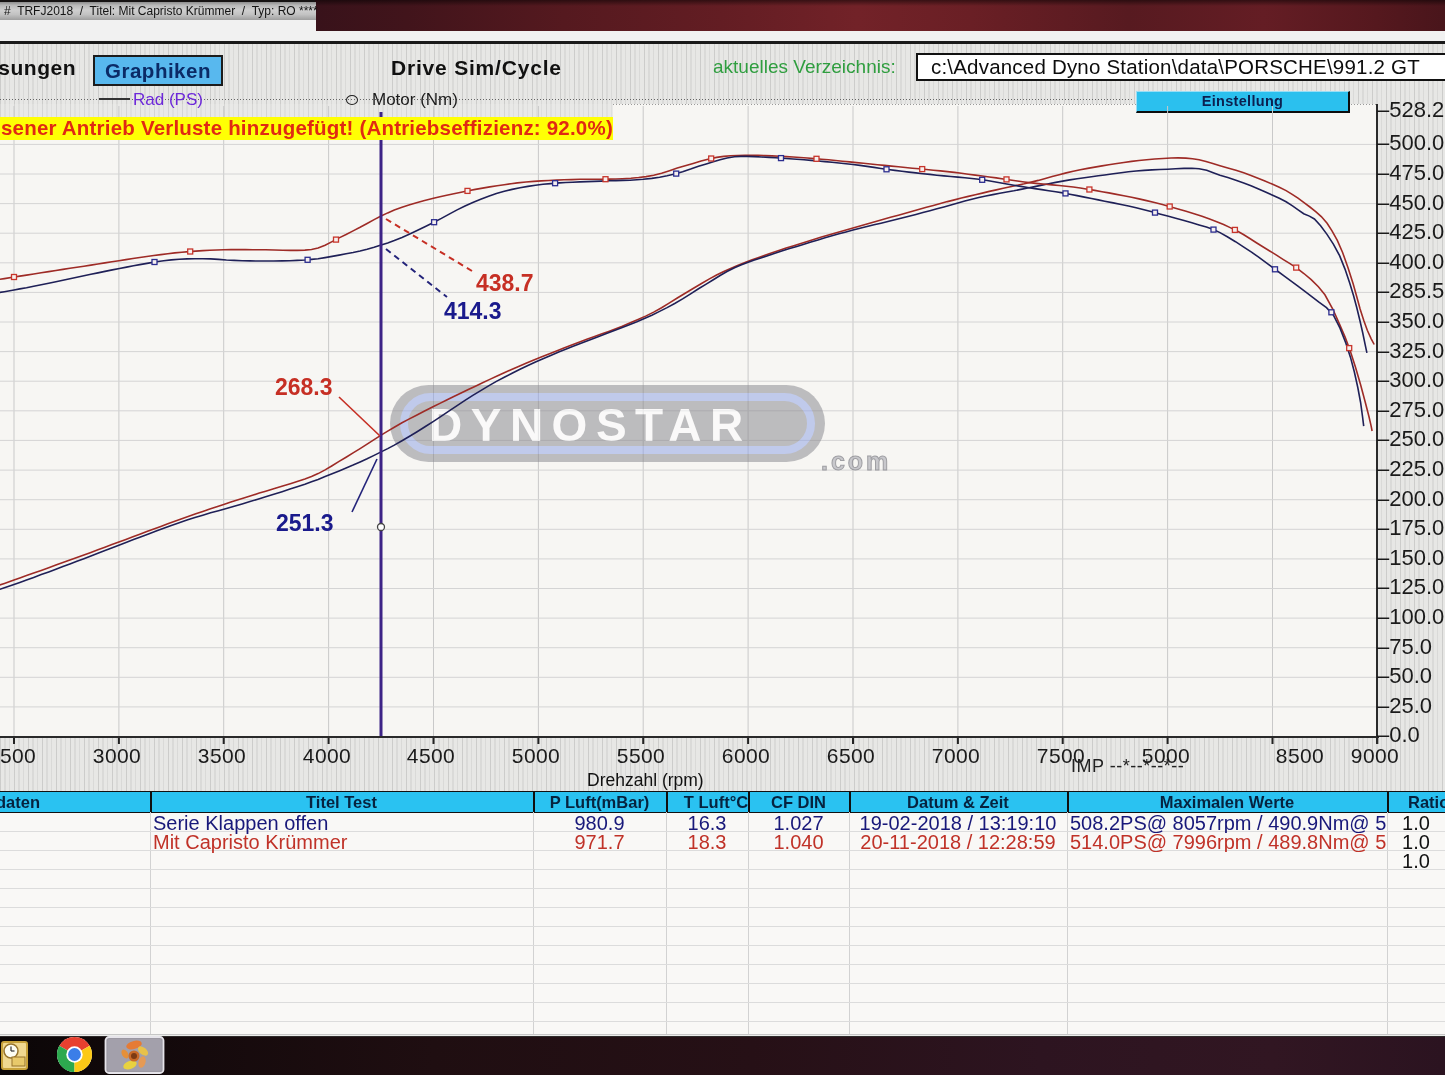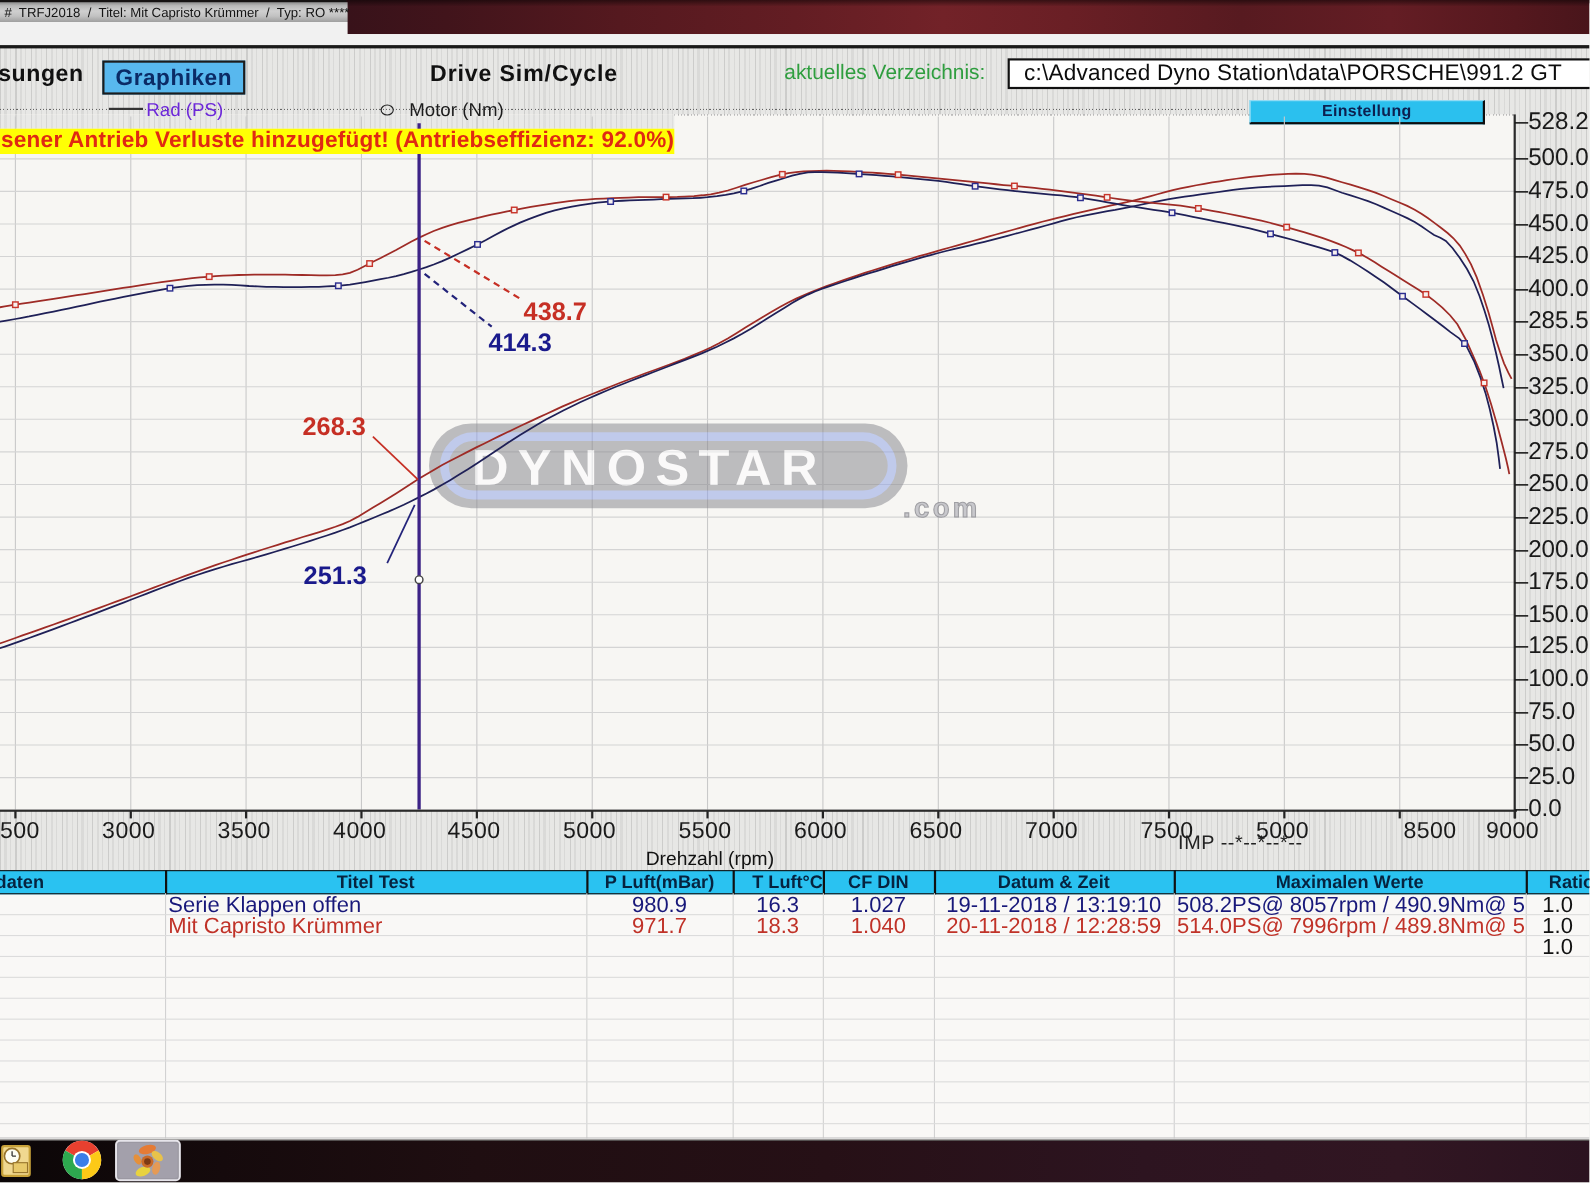--- a/index.html
+++ b/index.html
@@ -277,21 +277,21 @@
 <div class="abs rowline" style="top:964px;"></div>
 <div class="abs rowline" style="top:983px;"></div>
 <div class="abs rowline" style="top:1002px;"></div>
 <div class="abs rowline" style="top:1021px;"></div>
 <div class="abs" id="tblbottom"></div>
 
 <div class="abs td navy" style="left:153px;top:814px;">Serie Klappen offen</div>
 <div class="abs td navy" style="left:533px;top:814px;width:133px;text-align:center;">980.9</div>
 <div class="abs td navy" style="left:666px;top:814px;width:82px;text-align:center;">16.3</div>
 <div class="abs td navy" style="left:748px;top:814px;width:101px;text-align:center;">1.027</div>
-<div class="abs td navy" style="left:849px;top:814px;width:218px;text-align:center;">19-11-2018 / 13:19:10</div>
+<div class="abs td navy" style="left:849px;top:814px;width:218px;text-align:center;">19-02-2018 / 13:19:10</div>
 <div class="abs td navy" style="left:1070px;top:814px;width:317px;overflow:hidden;">508.2PS@ 8057rpm / 490.9Nm@ 5935rpm</div>
 <div class="abs td" style="left:1387px;top:814px;width:58px;text-align:center;color:#111;">1.0</div>
 
 <div class="abs td red2" style="left:153px;top:833px;">Mit Capristo Krümmer</div>
 <div class="abs td red2" style="left:533px;top:833px;width:133px;text-align:center;">971.7</div>
 <div class="abs td red2" style="left:666px;top:833px;width:82px;text-align:center;">18.3</div>
 <div class="abs td red2" style="left:748px;top:833px;width:101px;text-align:center;">1.040</div>
 <div class="abs td red2" style="left:849px;top:833px;width:218px;text-align:center;">20-11-2018 / 12:28:59</div>
 <div class="abs td red2" style="left:1070px;top:833px;width:317px;overflow:hidden;">514.0PS@ 7996rpm / 489.8Nm@ 5985rpm</div>
 <div class="abs td" style="left:1387px;top:833px;width:58px;text-align:center;color:#111;">1.0</div>

